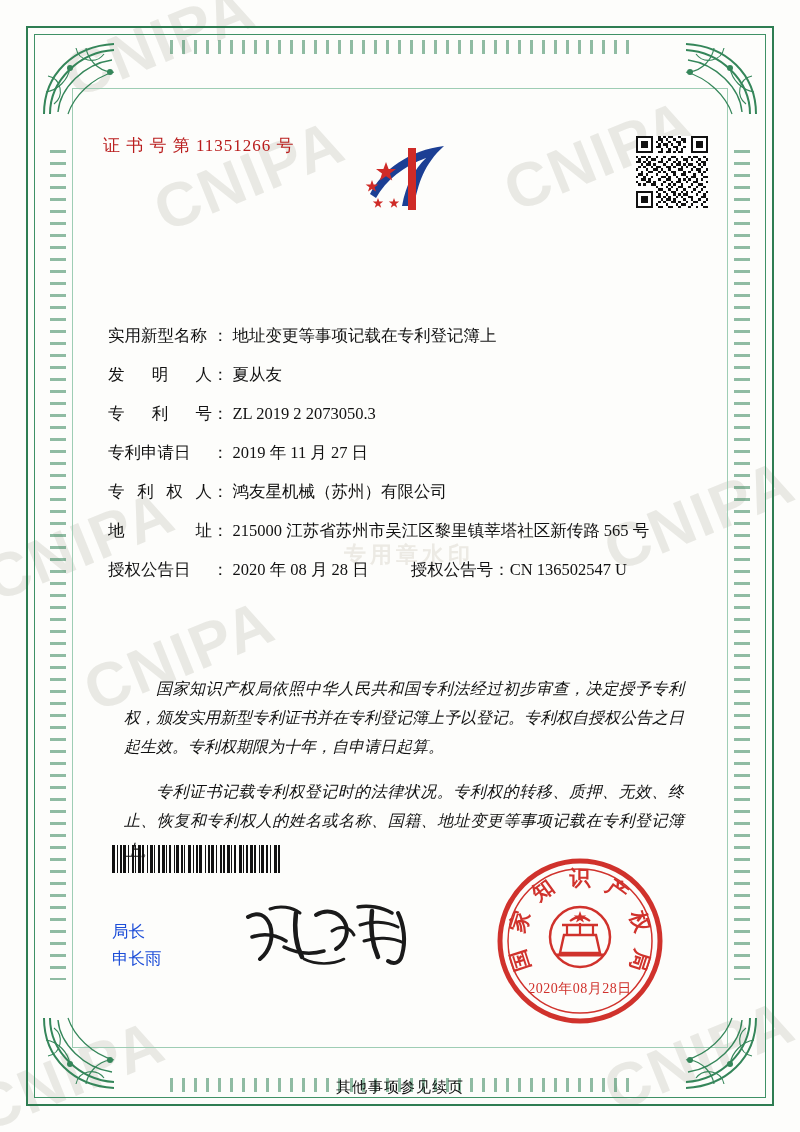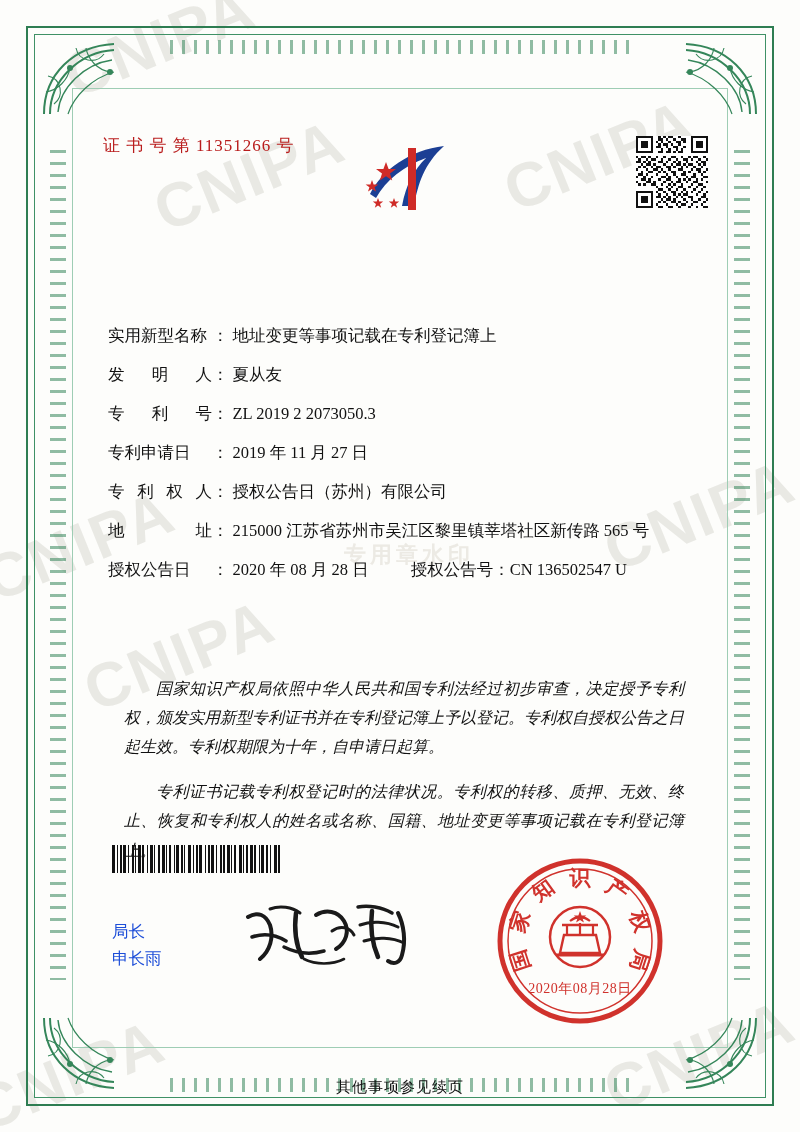--- a/index.html
+++ b/index.html
@@ -594,21 +594,21 @@
       </div>
 
       <div class="field-row">
         <div class="field-label spread">
             <span>专</span>
             <span>利</span>
             <span>权</span>
             <span>人</span>
           </div>
         <div class="field-colon">：</div>
-        <div class="field-value">授权公告日（苏州）有限公司</div>
+        <div class="field-value">鸿友星机械（苏州）有限公司</div>
       </div>
 
       <div class="field-row">
         <div class="field-label spread">
             <span>地</span>
             <span>址</span>
           </div>
         <div class="field-colon">：</div>
         <div class="field-value">215000 江苏省苏州市吴江区黎里镇莘塔社区新传路 565 号</div>
       </div>

